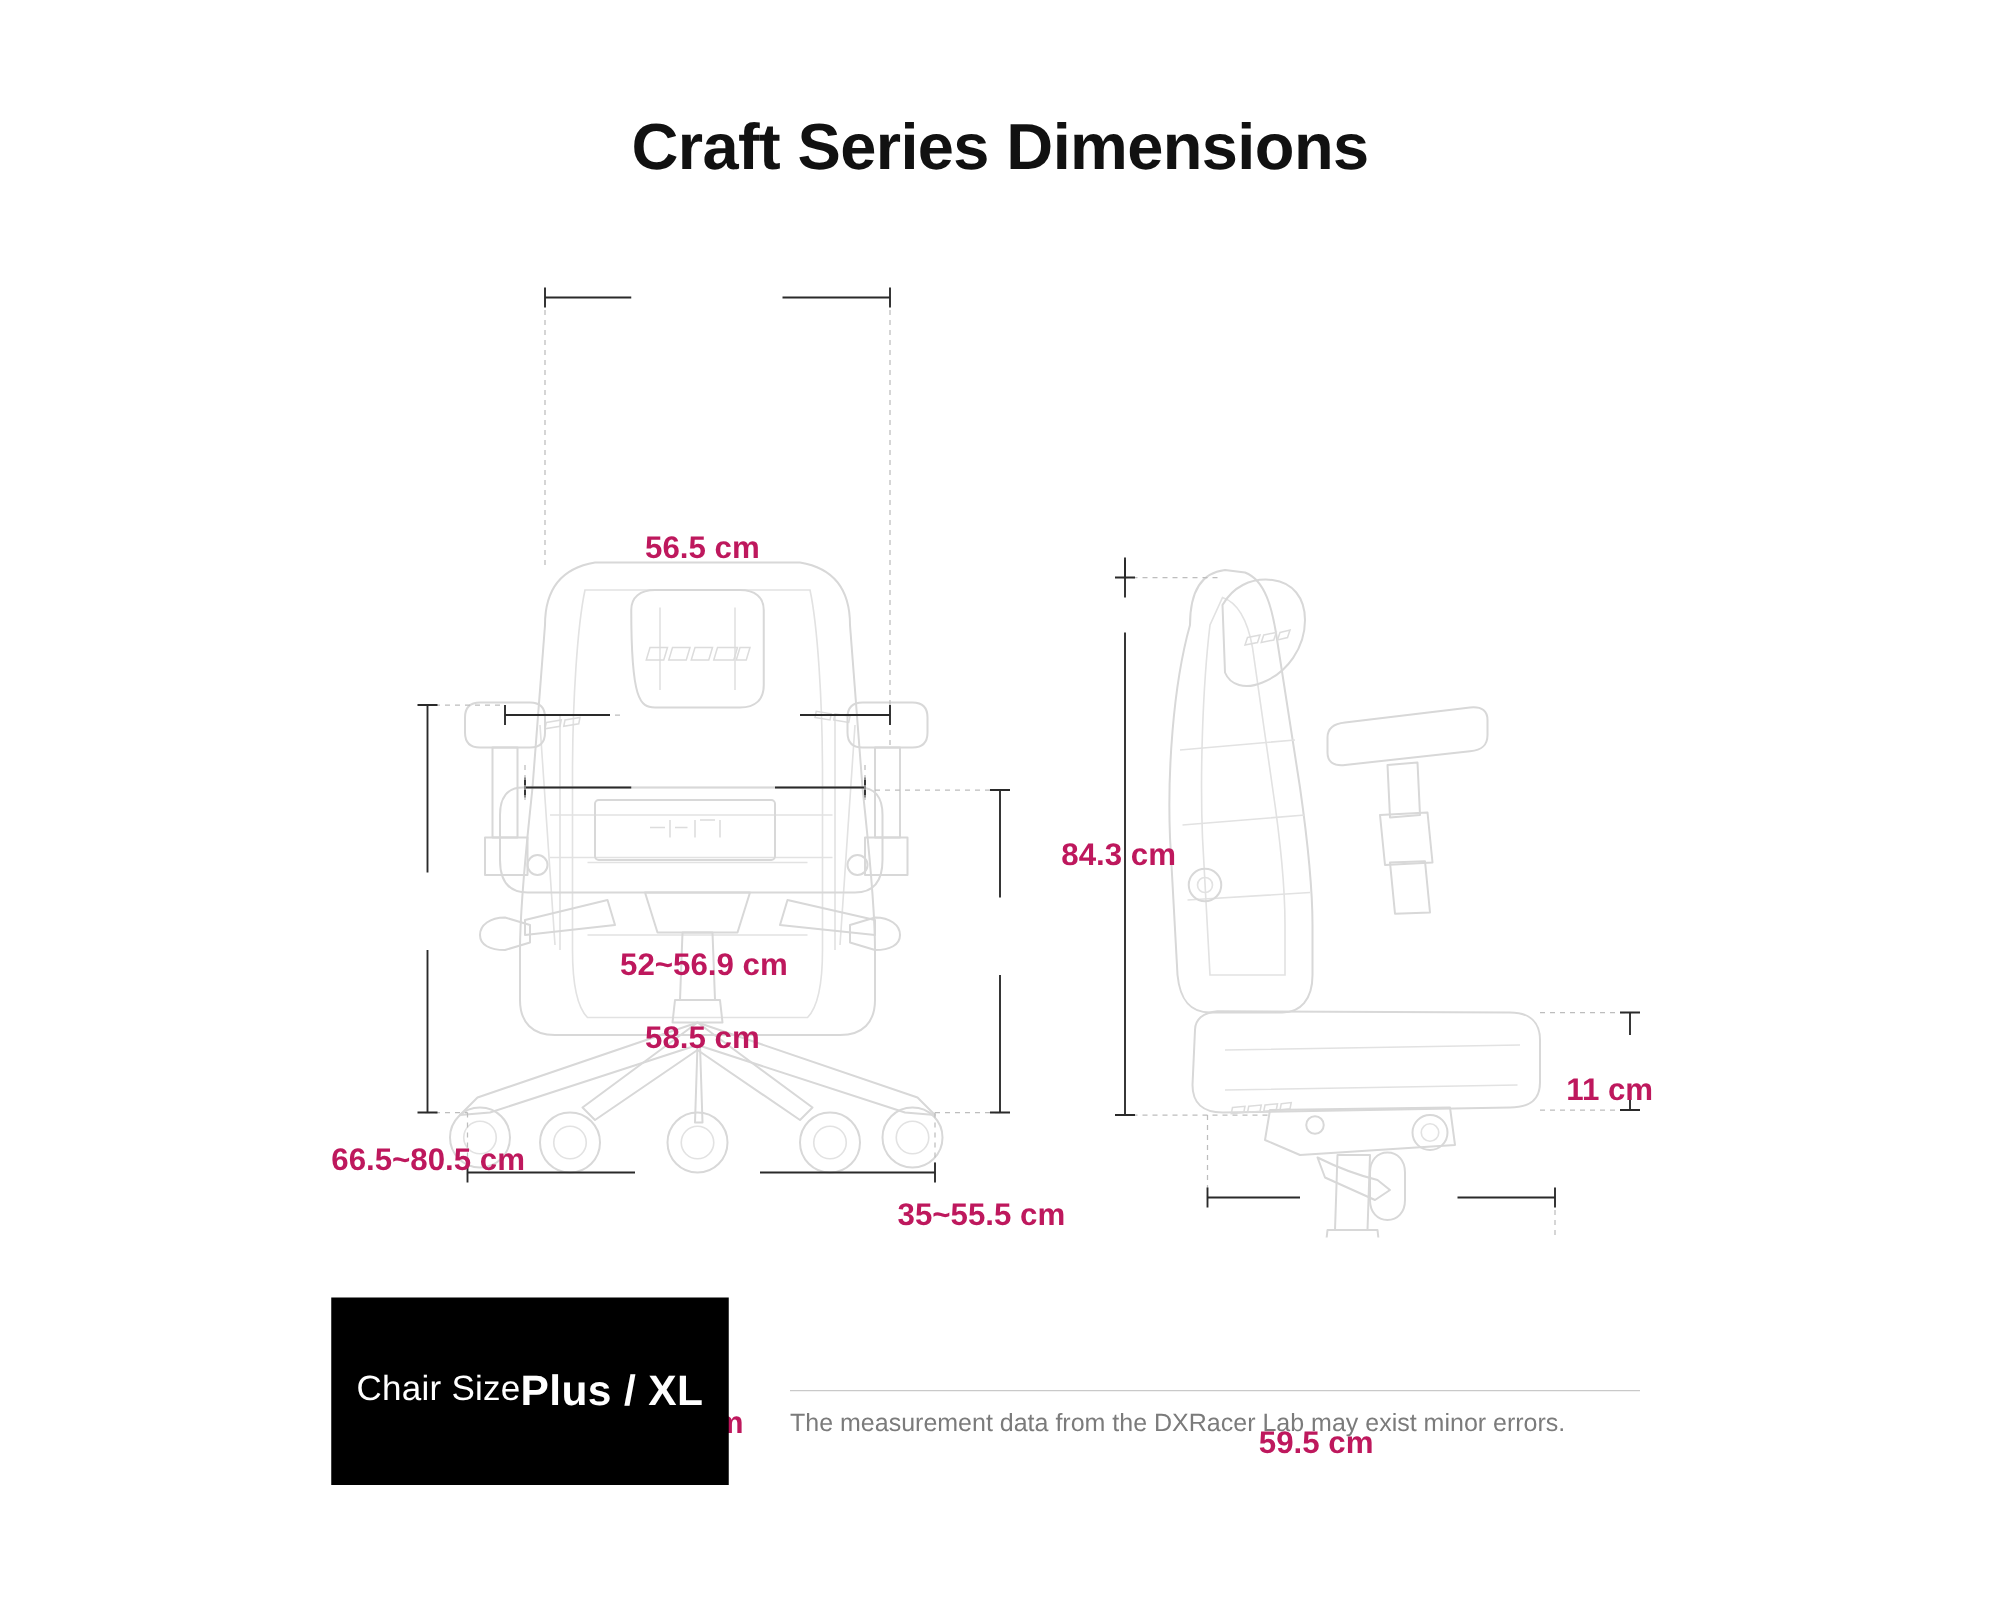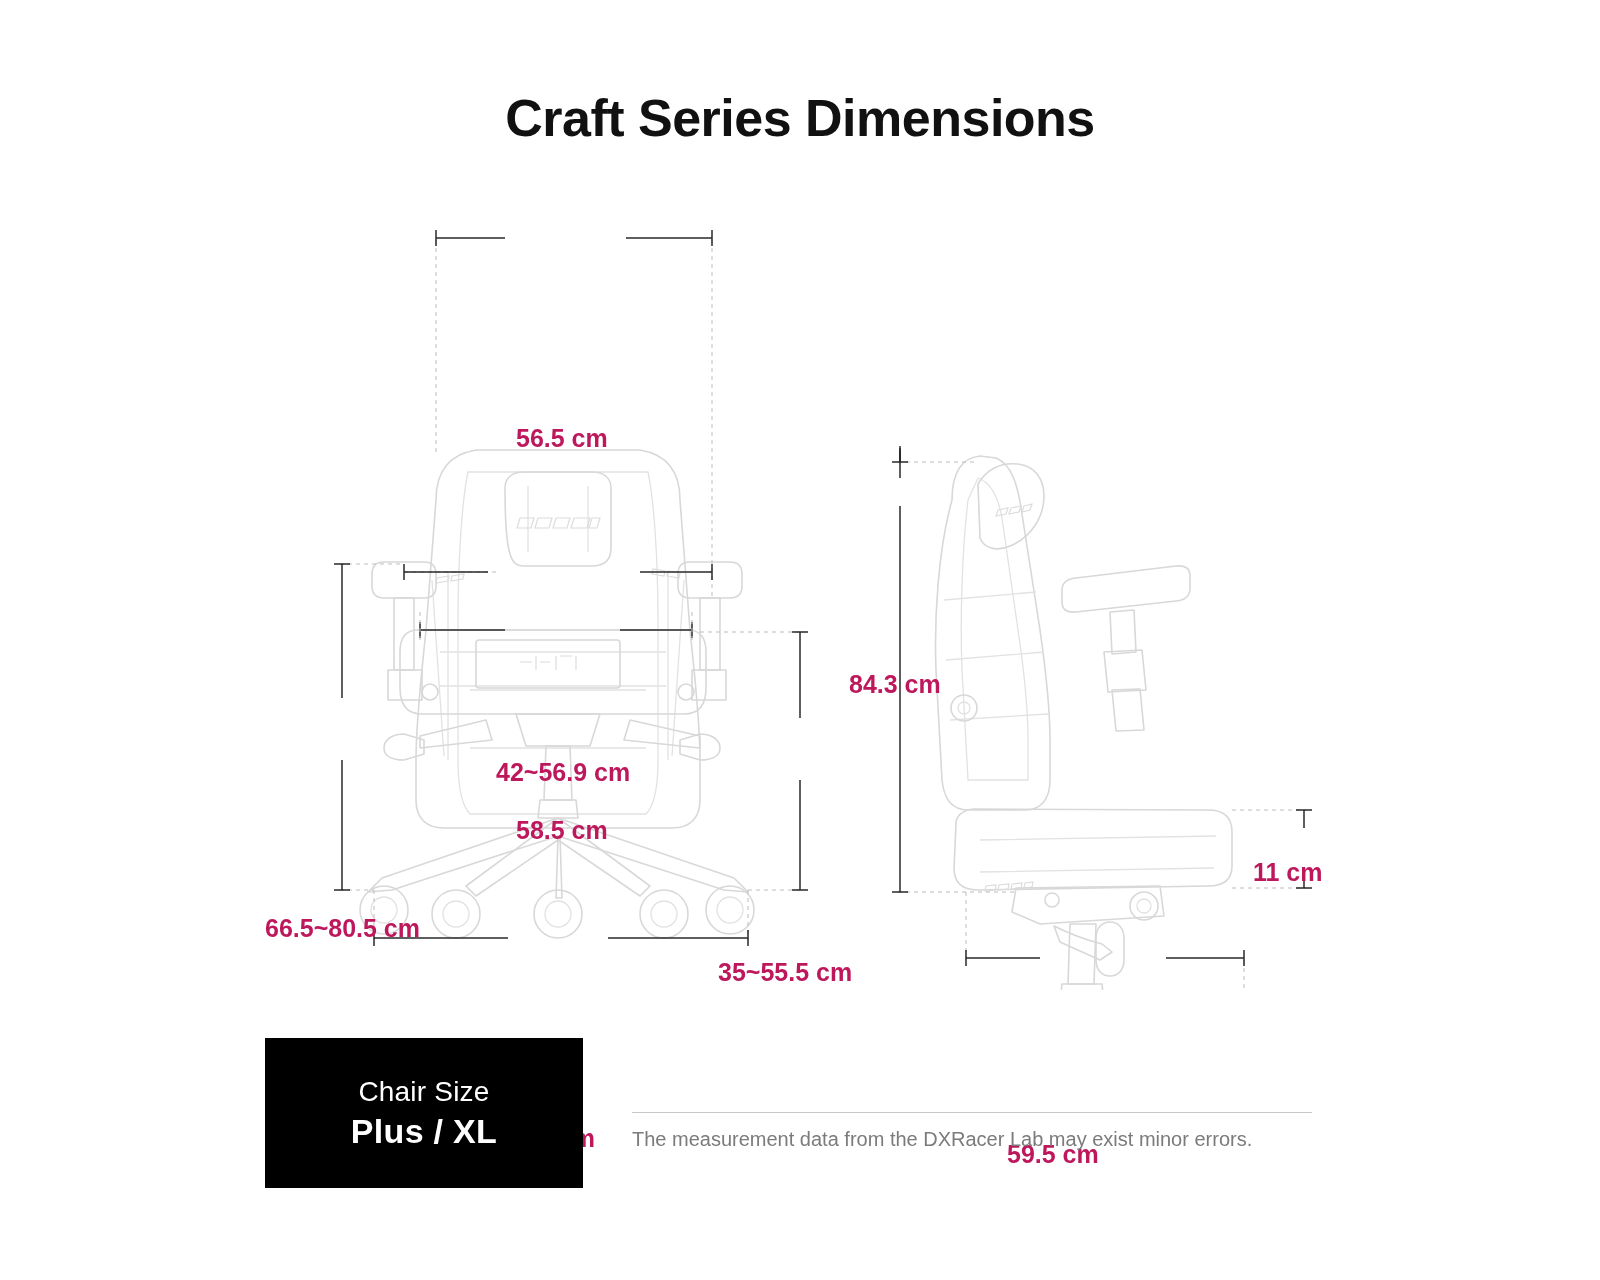--- a/index.html
+++ b/index.html
@@ -53,21 +53,20 @@
   
   .badge {
     position: absolute;
     left: 265px;
     top: 1038px;
     width: 318px;
     height: 150px;
     background: #000000;
     color: #ffffff;
     display: flex;
-    flex-direction: column;
     align-items: center;
     justify-content: center;
   }
   .badge-line1 {
     font-size: 28px;
     font-weight: 500;
     letter-spacing: 0.2px;
     margin-bottom: 4px;
   }
   .badge-line2 {
@@ -313,21 +312,21 @@
         <path class="tick" d="M1296 610 L1312 610 M1296 688 L1312 688"></path>
 
         <path class="extline" d="M966 692 L966 760"></path>
         <path class="extline" d="M1244 760 L1244 880"></path>
         <path class="dimline" d="M966 758 L1040 758 M1166 758 L1244 758"></path>
         <path class="tick" d="M966 750 L966 766 M1244 750 L1244 766"></path>
       </g>
     </svg>
 
     <div class="dim-label" style="left:516px; top:224px;">56.5 cm</div>
-    <div class="dim-label" style="left:496px; top:558px;">42~56.9 cm</div>
+    <div class="dim-label" style="left:496px; top:558px;">52~56.9 cm</div>
     <div class="dim-label" style="left:516px; top:616px;">58.5 cm</div>
     <div class="dim-label" style="left:265px; top:714px;">66.5~80.5 cm</div>
     <div class="dim-label" style="left:718px; top:758px;">35~55.5 cm</div>
     <div class="dim-label" style="left:524px; top:924px;">70 cm</div>
 
     <div class="dim-label" style="left:849px; top:470px;">84.3 cm</div>
     <div class="dim-label" style="left:1253px; top:658px;">11 cm</div>
     <div class="dim-label" style="left:1007px; top:940px;">59.5 cm</div>
   </div>
 

